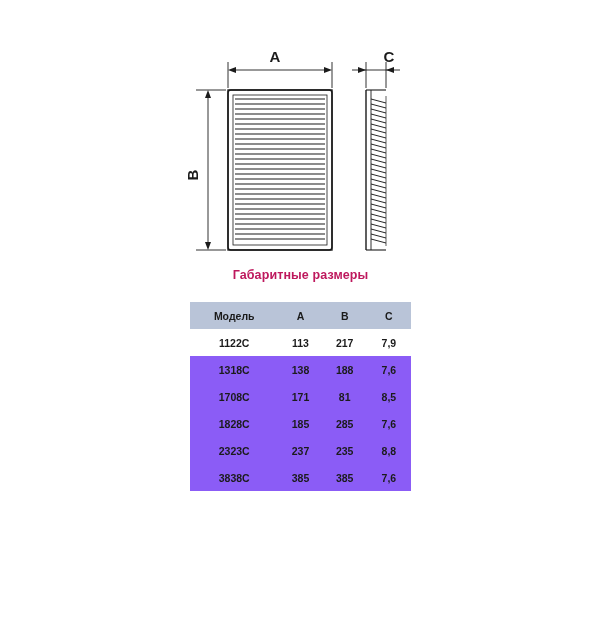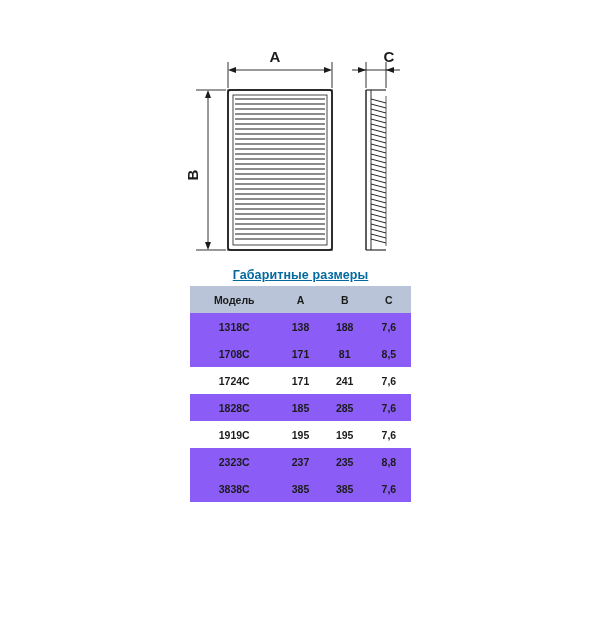--- a/index.html
+++ b/index.html
@@ -39,24 +39,23 @@
   .table-wrap {
     position: absolute;
     left: 190px;
     top: 268px;
     width: 221px;
   }
   .table-title {
     text-align: center;
     font-size: 12.5px;
     font-weight: 700;
-    color: #0369a1;
-    margin-bottom: 4px;
+    color: #be185d;
+    margin-bottom: 20px;
     letter-spacing: 0.1px;
-    text-decoration: underline;
   }
   table.specs {
     border-collapse: collapse;
     width: 221px;
     table-layout: fixed;
   }
   table.specs th,
   table.specs td {
     text-align: center;
     font-size: 10.5px;
@@ -216,50 +215,44 @@
     </colgroup>
     <thead>
       <tr>
         <th>Модель</th>
         <th>A</th>
         <th>B</th>
         <th>C</th>
       </tr>
     </thead>
     <tbody>
+      <tr class="plain">
+        <td class="cell-model">1122C</td>
+        <td>113</td>
+        <td>217</td>
+        <td>7,9</td>
+      </tr>
       <tr class="alt">
         <td class="cell-model">1318C</td>
         <td>138</td>
         <td>188</td>
         <td>7,6</td>
       </tr>
       <tr class="alt">
         <td class="cell-model">1708C</td>
         <td>171</td>
         <td>81</td>
         <td>8,5</td>
       </tr>
-      <tr class="plain">
-        <td class="cell-model">1724C</td>
-        <td>171</td>
-        <td>241</td>
-        <td>7,6</td>
-      </tr>
       <tr class="alt">
         <td class="cell-model">1828C</td>
         <td>185</td>
         <td>285</td>
         <td>7,6</td>
       </tr>
-      <tr class="plain">
-        <td class="cell-model">1919C</td>
-        <td>195</td>
-        <td>195</td>
-        <td>7,6</td>
-      </tr>
       <tr class="alt">
         <td class="cell-model">2323C</td>
         <td>237</td>
         <td>235</td>
         <td>8,8</td>
       </tr>
       <tr class="alt">
         <td class="cell-model">3838C</td>
         <td>385</td>
         <td>385</td>

